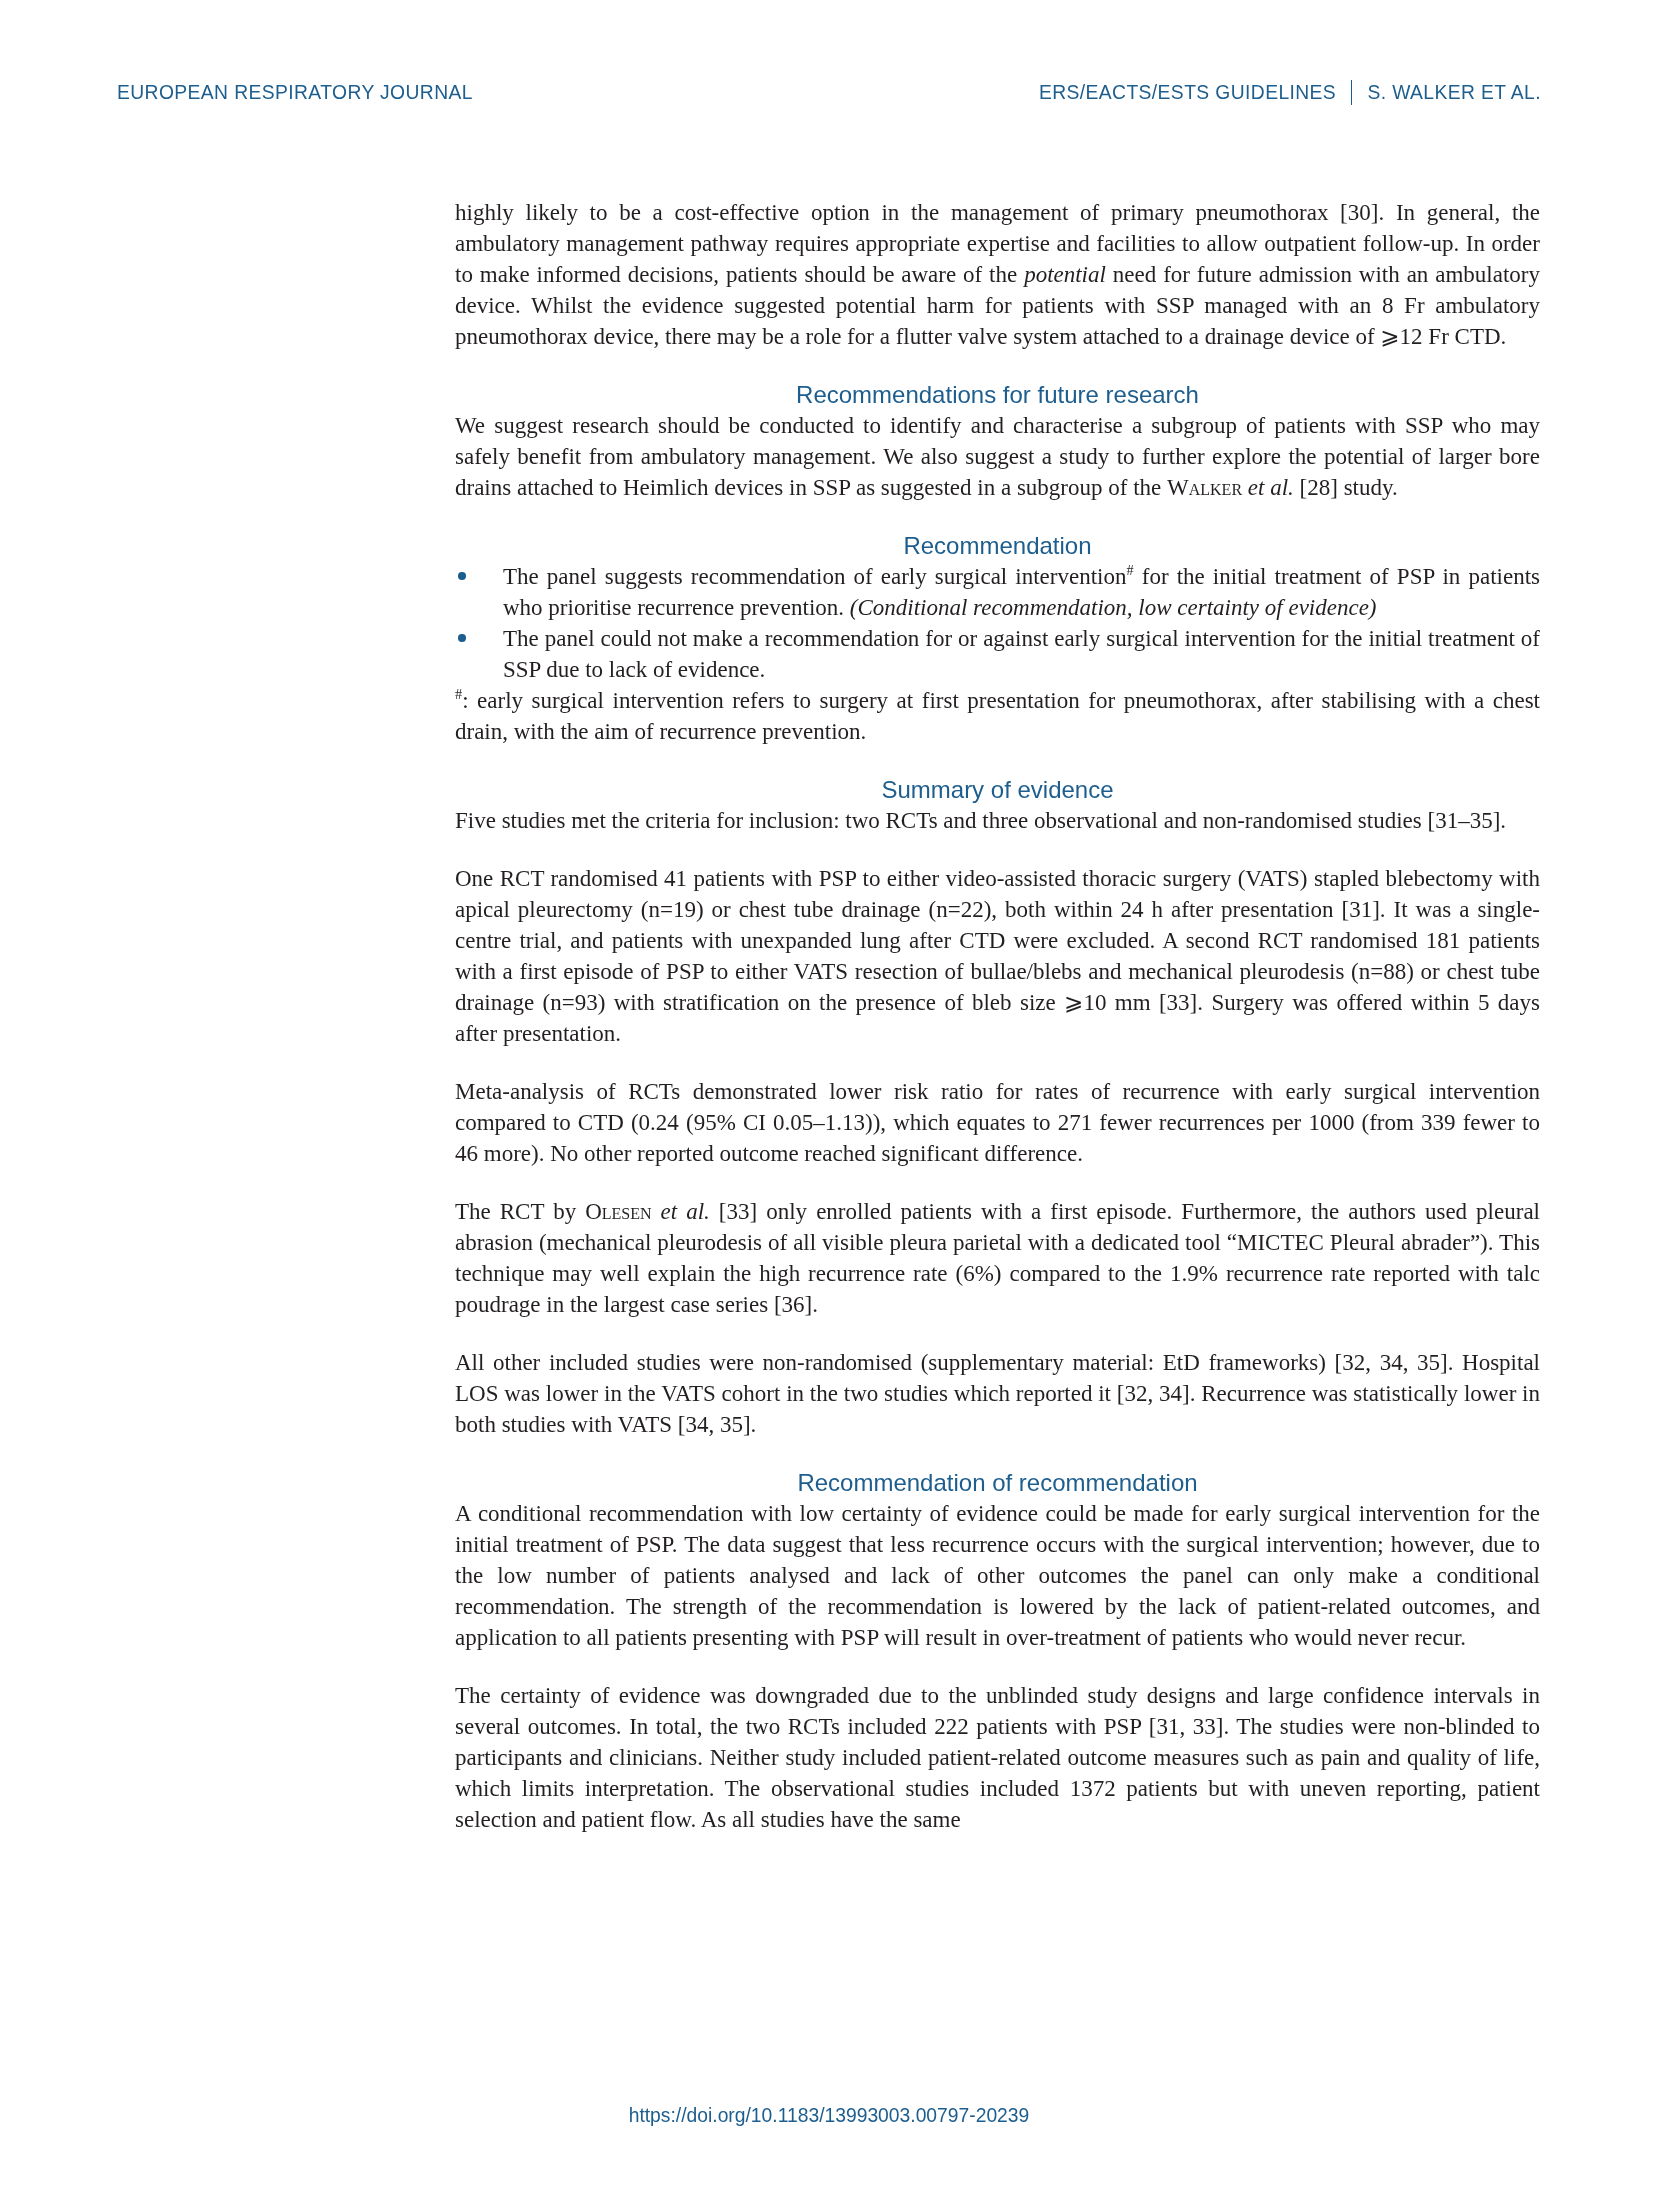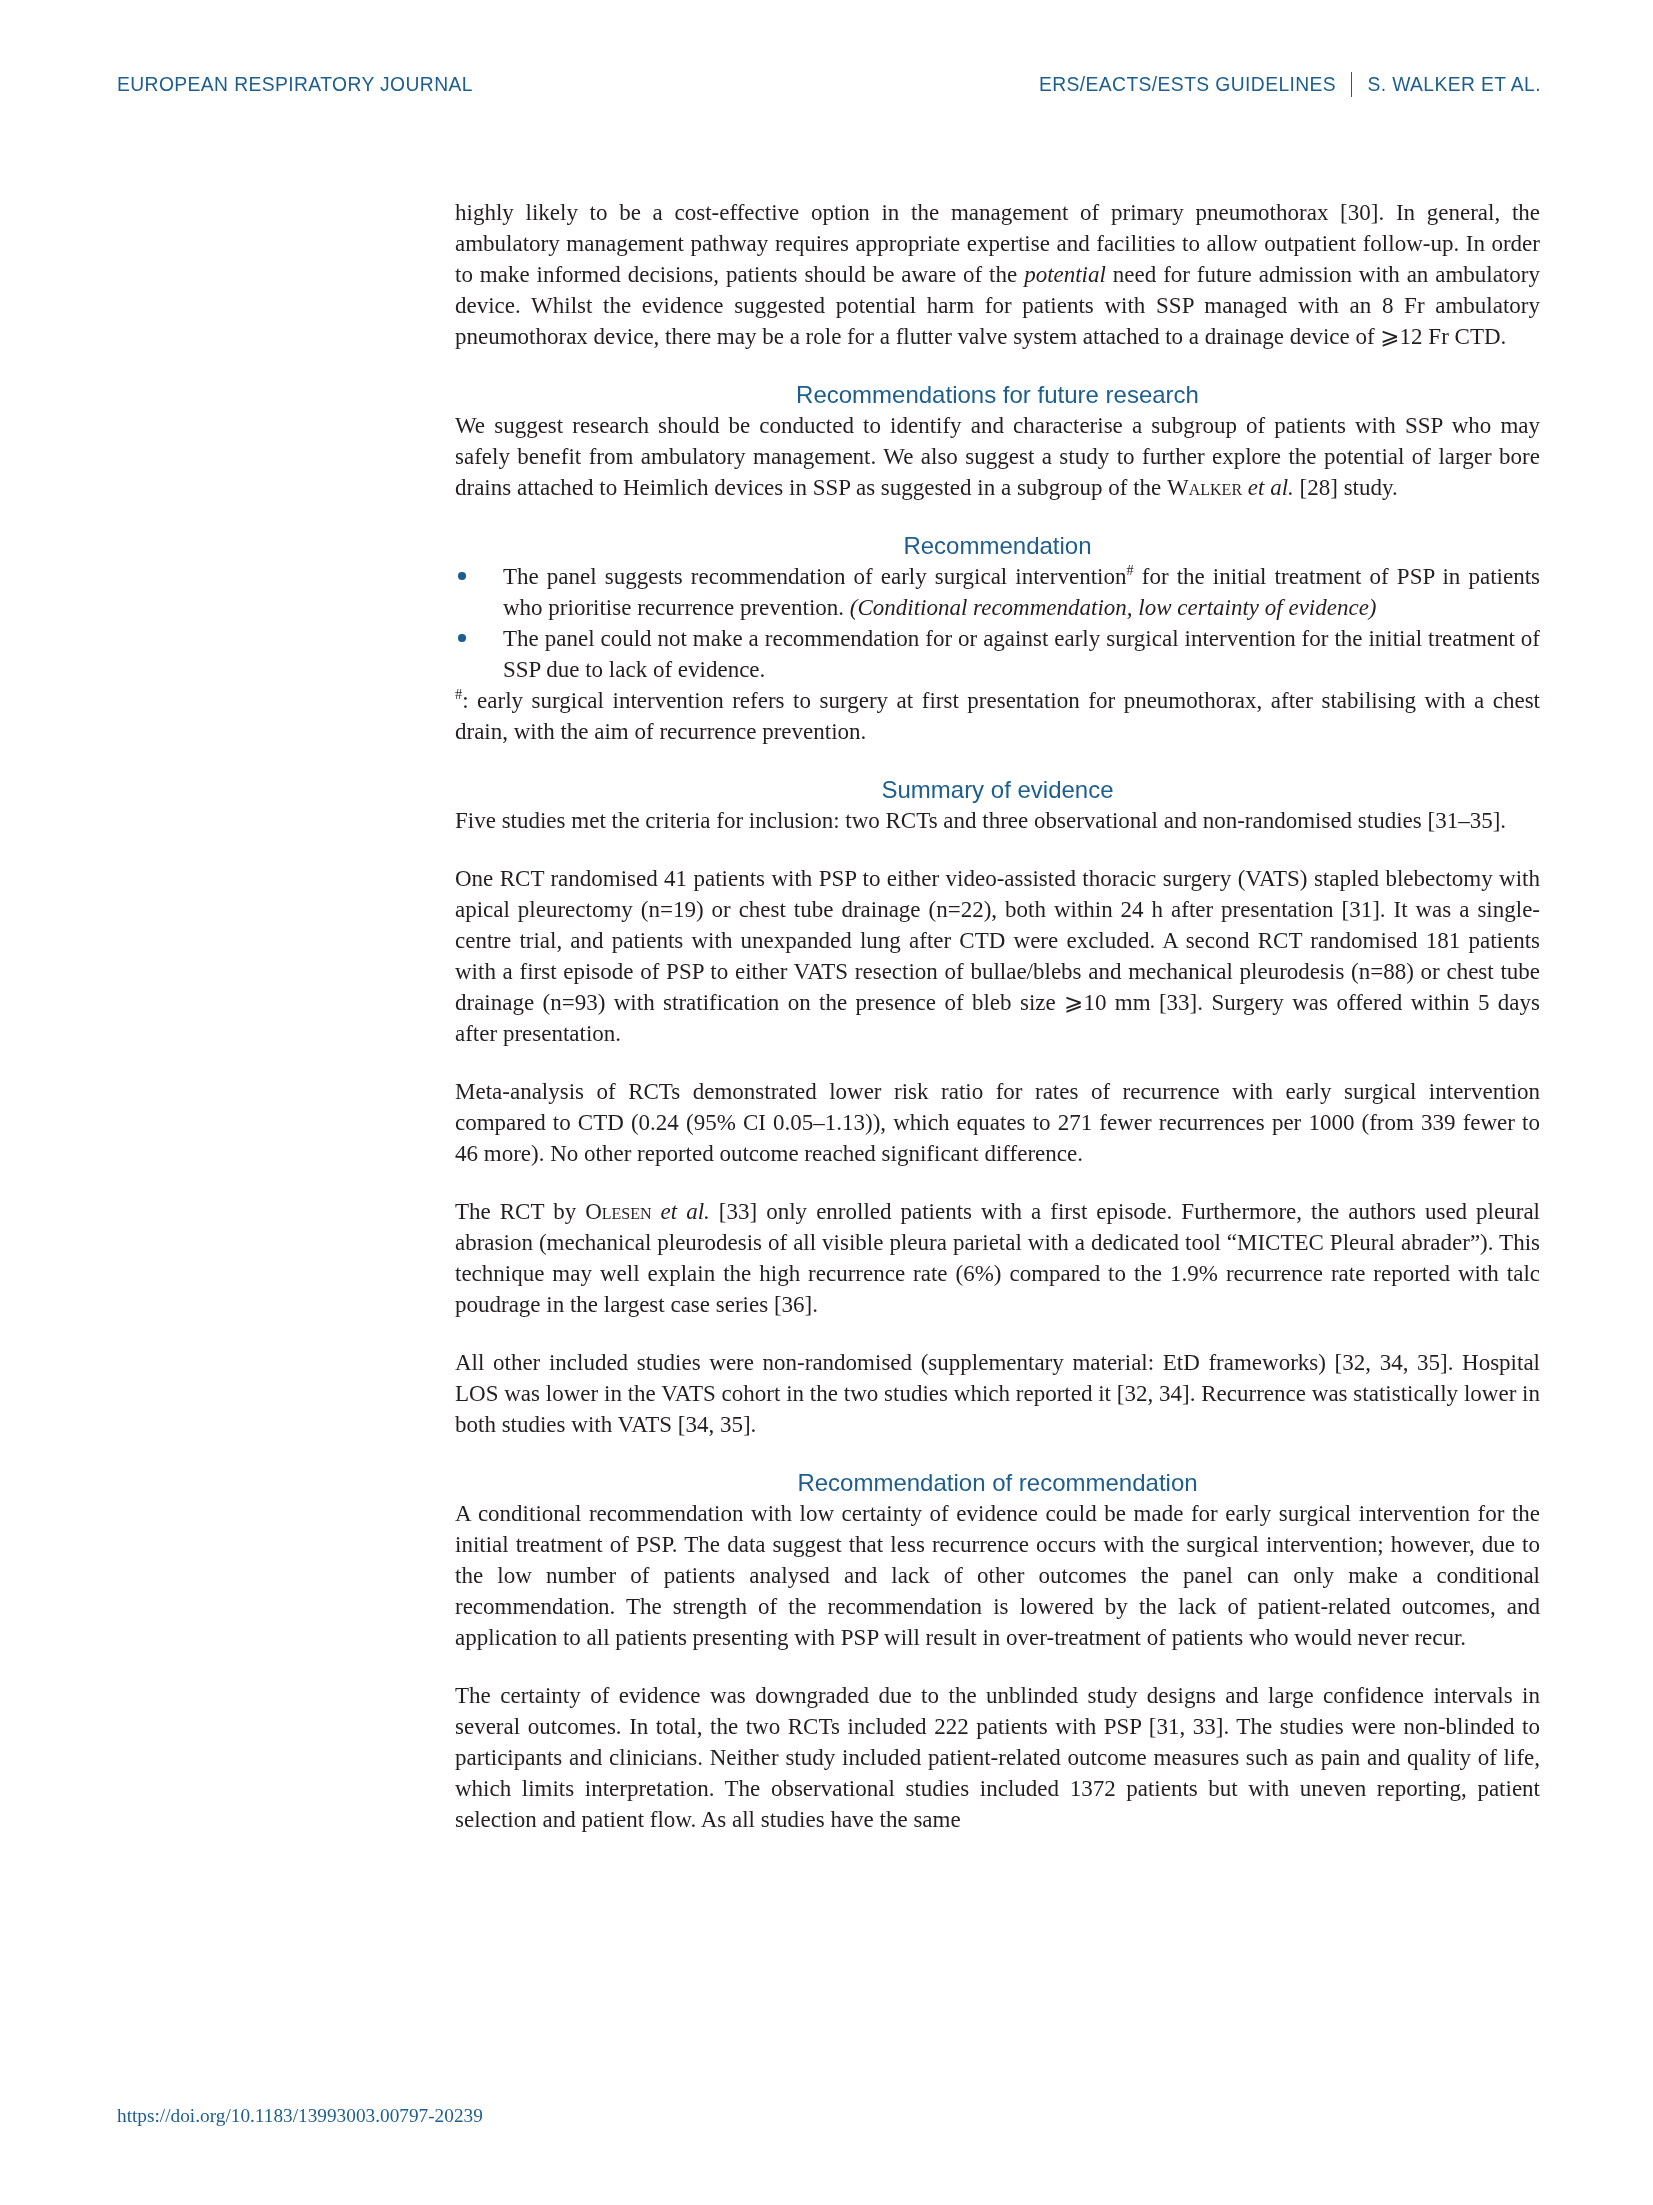--- a/index.html
+++ b/index.html
@@ -12,21 +12,21 @@
     width:1654px;
     height:2205px;
     background:#ffffff;
     font-family:"Liberation Serif","DejaVu Serif",serif;
     color:var(--text);
     overflow:hidden;
   }
   
   .page-header{
     position:absolute;
-    top:72px;
+    top:80px;
     left:117px;
     right:113px;
     display:flex;
     justify-content:space-between;
     align-items:center;
     font-family:"Liberation Sans","DejaVu Sans",sans-serif;
     color:var(--accent);
     font-size:19.3px;
     letter-spacing:0.4px;
     white-space:nowrap;
@@ -70,23 +70,23 @@
   .footnote{margin:14.7px 0 27px;}
   sup{font-size:0.62em;vertical-align:super;line-height:0;}
   .smallcaps{font-variant:small-caps;}
   
   .page-footer{
     position:absolute;
     top:2105px;
     left:117px;
     right:113px;
     display:flex;
-    justify-content:flex-start;
+    justify-content:center;
     align-items:baseline;
-    font-family:Liberation Serif, serif;
+    font-family:Liberation Sans, sans-serif;
     color:var(--accent);
     font-size:19.3px;
   }
   a.doi{color:var(--accent);text-decoration:none;cursor:pointer;}
 </style>
 </head>
 <body>
 
 <div class="page">
 

